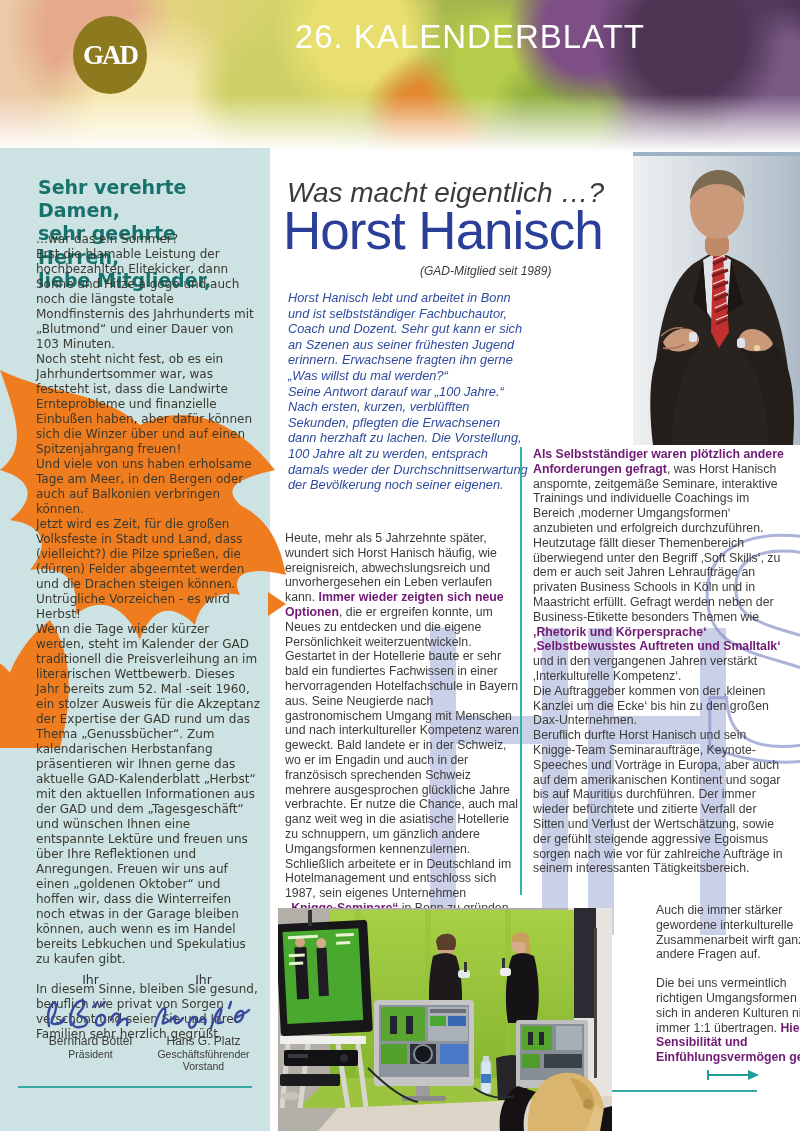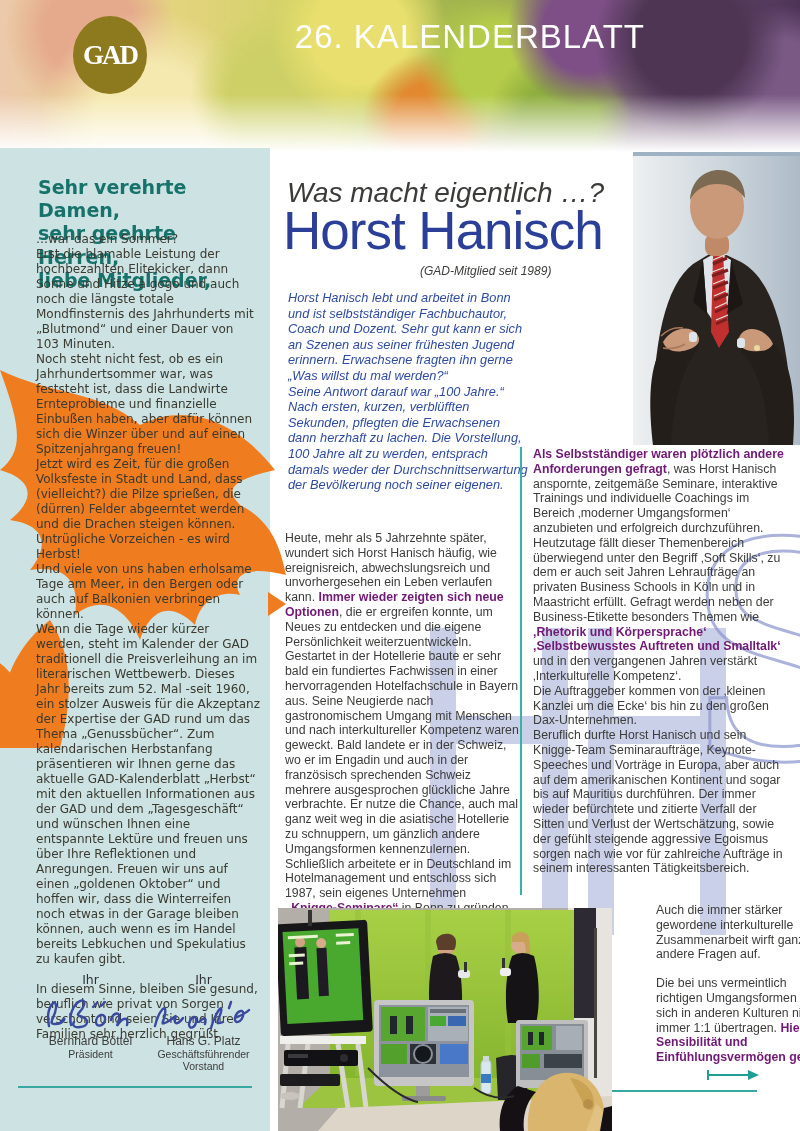--- a/index.html
+++ b/index.html
@@ -104,22 +104,22 @@
   <div class="leaf-tip"></div>
 
   <div class="left-head">Sehr verehrte Damen,
 sehr geehrte Herren,
 liebe Mitglieder,</div>
 
   <div class="left-body">
     <p>…war das ein Sommer?</p>
     <p>Erst die blamable Leistung der hochbezahlten Elitekicker, dann Sonne und Hitze à gogo und auch noch die längste totale Mondfinsternis des Jahrhunderts mit „Blutmond“ und einer Dauer von 103 Minuten.</p>
     <p>Noch steht nicht fest, ob es ein Jahrhundertsommer war, was feststeht ist, dass die Landwirte Ernteprobleme und finanzielle Einbußen haben, aber dafür können sich die Winzer über und auf einen Spitzenjahrgang freuen!</p>
+    <p>Und viele von uns haben erholsame Tage am Meer, in den Bergen oder auch auf Balkonien verbringen können.</p>
     <p>Jetzt wird es Zeit, für die großen Volksfeste in Stadt und Land, dass (vielleicht?) die Pilze sprießen, die (dürren) Felder abgeerntet werden und die Drachen steigen können. Untrügliche Vorzeichen - es wird Herbst!</p>
-    <p>Und viele von uns haben erholsame Tage am Meer, in den Bergen oder auch auf Balkonien verbringen können.</p>
     <p>Wenn die Tage wieder kürzer werden, steht im Kalender der GAD traditionell die Preisverleihung an im literarischen Wettbewerb. Dieses Jahr bereits zum 52. Mal -seit 1960, ein stolzer Ausweis für die Akzeptanz der Expertise der GAD rund um das Thema „Genussbücher“. Zum kalendarischen Herbstanfang präsentieren wir Ihnen gerne das aktuelle GAD-Kalenderblatt „Herbst“ mit den aktuellen Informationen aus der GAD und dem „Tagesgeschäft“ und wünschen Ihnen eine entspannte Lektüre und freuen uns über Ihre Reflektionen und Anregungen. Freuen wir uns auf einen „goldenen Oktober“ und hoffen wir, dass die Winterreifen noch etwas in der Garage bleiben können, auch wenn es im Handel bereits Lebkuchen und Spekulatius zu kaufen gibt.</p>
     <p class="closing">In diesem Sinne, bleiben Sie gesund, beruflich wie privat von Sorgen verschont und seien Sie und Ihre Familien sehr herzlich gegrüßt</p>
   </div>
 
   <div class="sigs">
     <div class="sig">
       <div class="ihr">Ihr</div>
       <svg width="100" height="42" viewBox="0 0 100 42">
         <g fill="none" stroke="#3a4a9f" stroke-width="2.4" stroke-linecap="round">
           <path d="M8 34 C4 14 16 4 15 16 C14 26 6 32 14 32 C24 32 26 22 20 30"></path>

